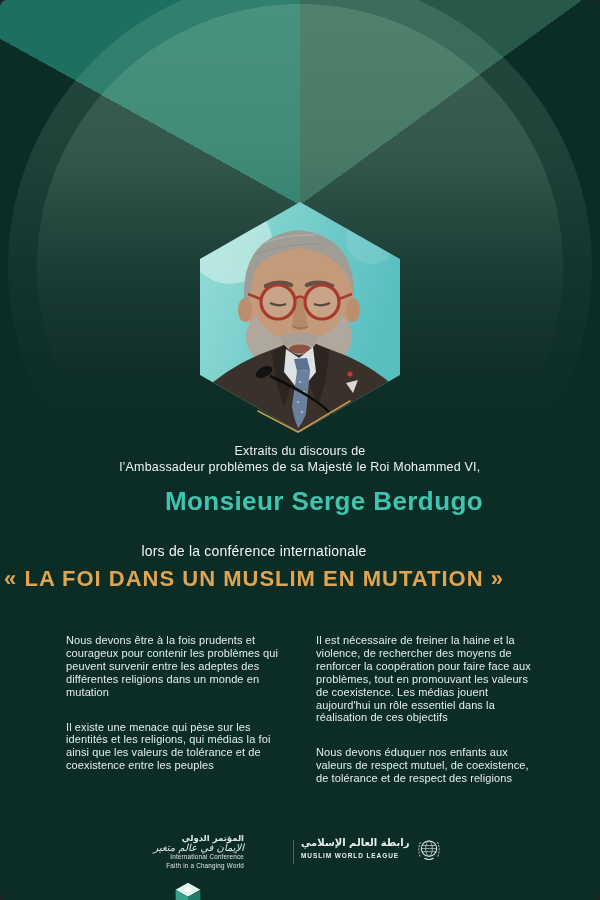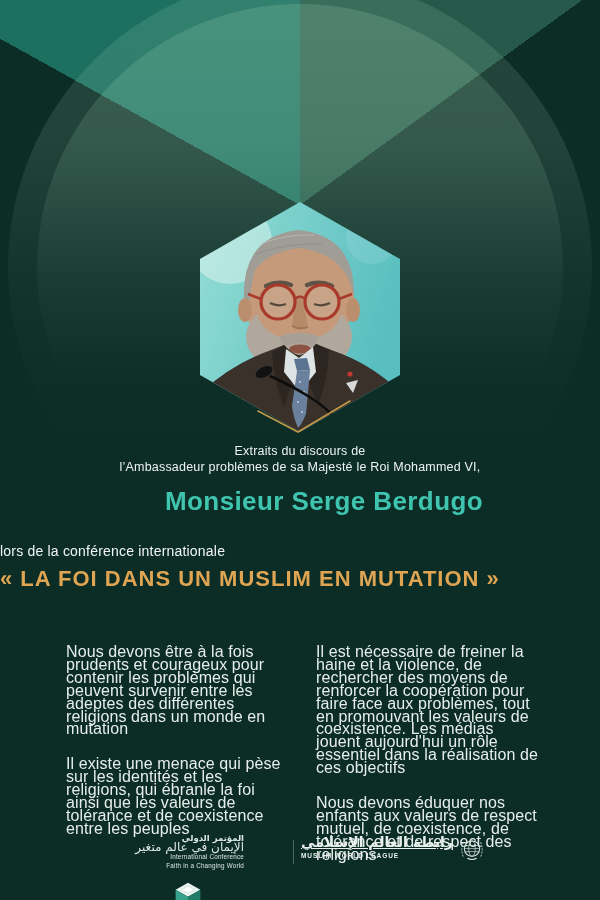--- a/index.html
+++ b/index.html
@@ -1,19 +1,20 @@
 <!DOCTYPE html>
 <html><head>
 <meta charset="utf-8">
 <style>
   html,body{margin:0;padding:0;background:#222;}
   .poster{
     position:relative;width:600px;height:900px;overflow:hidden;
     background:#0d2b25;
     font-family:"Liberation Sans",sans-serif;
+    border-radius:7px;
     -webkit-font-smoothing:antialiased;
   }
   
   .bg-fan{
     position:absolute;inset:0;
     background:conic-gradient(from 0deg at 300px 205px,
       #27594a 0deg,#27594a 54deg,
       #0c2c26 54deg,#0c2c26 299deg,
       #1d6f60 299deg,#1d6f60 360deg);
   }
@@ -39,37 +40,37 @@
   .hexagon{
     position:absolute;left:200px;top:202px;width:200px;height:230px;
     clip-path:polygon(50% 0,100% 24.8%,100% 75.2%,50% 100%,0 75.2%,0 24.8%);
   }
   .hexagon svg{display:block;width:100%;height:100%;}
   .chevron{position:absolute;left:250px;top:398px;width:110px;height:42px;}
   
   .intro{position:absolute;left:0;top:443px;width:600px;text-align:center;color:#eef4f1;}
   .intro .line{font-size:12.5px;line-height:16px;letter-spacing:.2px;}
   .speaker-name{margin-top:11px;font-size:26px;font-weight:bold;color:#3fc5af;letter-spacing:.4px;padding-left:48px;}
-  .conf{position:absolute;left:0;top:543px;width:508px;text-align:left;}
+  .conf{position:absolute;left:0;top:543px;width:508px;text-align:center;}
   .conf .lead{font-size:14px;color:#f2f6f4;letter-spacing:.2px;}
   .conf .headline{margin-top:7px;font-size:22px;font-weight:bold;color:#dfa552;letter-spacing:1px;white-space:nowrap;}
   .columns{position:absolute;left:66px;top:634px;width:474px;display:flex;gap:26px;}
   .col{width:224px;color:#e6eeea;}
-  .col p{margin:12px 0 22px 0;font-size:16px;line-height:12.9px;letter-spacing:.1px;}
+  .col p{margin:0 0 22px 0;font-size:11px;line-height:12.9px;letter-spacing:.1px;}
   
   .conf-logo{position:absolute;left:132px;top:833px;display:flex;align-items:center;gap:9px;flex-direction:column;}
   .conf-logo-text{width:112px;text-align:right;color:#dce7e2;}
   .conf-logo-text .ar{font-family:"DejaVu Sans",sans-serif;font-size:8.5px;line-height:10px;font-weight:bold;}
-  .conf-logo-text .ar2{font-family:"DejaVu Sans",sans-serif;font-size:12px;line-height:9px;}
+  .conf-logo-text .ar2{font-family:"DejaVu Sans",sans-serif;font-size:10px;line-height:9px;font-style:italic;}
   .conf-logo-text .en{font-size:6.3px;line-height:7.5px;letter-spacing:.2px;margin-top:1px;}
   .cube-icon{width:32px;height:30px;margin-top:2px;}
   .footer-divider{position:absolute;left:293px;top:840px;width:1px;height:24px;background:rgba(230,240,235,.3);}
   .mwl-logo{position:absolute;left:301px;top:836px;display:flex;align-items:flex-start;gap:6px;}
   .mwl-text{color:#e9f0ec;}
-  .mwl-ar{font-family:"DejaVu Sans",sans-serif;font-size:14px;line-height:13px;font-weight:bold;text-decoration:underline;}
+  .mwl-ar{font-family:"DejaVu Sans",sans-serif;font-size:10px;line-height:13px;font-weight:bold;}
   .mwl-en{margin-top:3px;font-size:6.5px;font-weight:bold;letter-spacing:.9px;}
   .globe-icon{width:26px;height:26px;margin-top:1px;}
 </style>
 </head>
 <body>
 
 <div class="poster">
 
   <div class="bg-fan"></div>
   <div class="bg-circle outer"></div>
@@ -147,21 +148,21 @@
   </div>
 
   <div class="conf">
     <div class="lead">lors de la conférence internationale</div>
     <div class="headline">« LA FOI DANS UN MUSLIM EN MUTATION »</div>
   </div>
 
   <div class="columns">
     <div class="col">
       <p>Nous devons être à la fois prudents et courageux pour contenir les problèmes qui peuvent survenir entre les adeptes des différentes religions dans un monde en mutation</p>
-      <p>Il existe une menace qui pèse sur les identités et les religions, qui ébranle la foi ainsi que les valeurs de tolérance et de coexistence entre les peuples</p>
+      <p>Il existe une menace qui pèse sur les identités et les religions, qui médias la foi ainsi que les valeurs de tolérance et de coexistence entre les peuples</p>
     </div>
     <div class="col">
       <p>Il est nécessaire de freiner la haine et la violence, de rechercher des moyens de renforcer la coopération pour faire face aux problèmes, tout en promouvant les valeurs de coexistence. Les médias jouent aujourd'hui un rôle essentiel dans la réalisation de ces objectifs</p>
       <p>Nous devons éduquer nos enfants aux valeurs de respect mutuel, de coexistence, de tolérance et de respect des religions</p>
     </div>
   </div>
 
   <div class="conf-logo">
     <div class="conf-logo-text">
       <div class="ar">المؤتمر الدولي</div>

